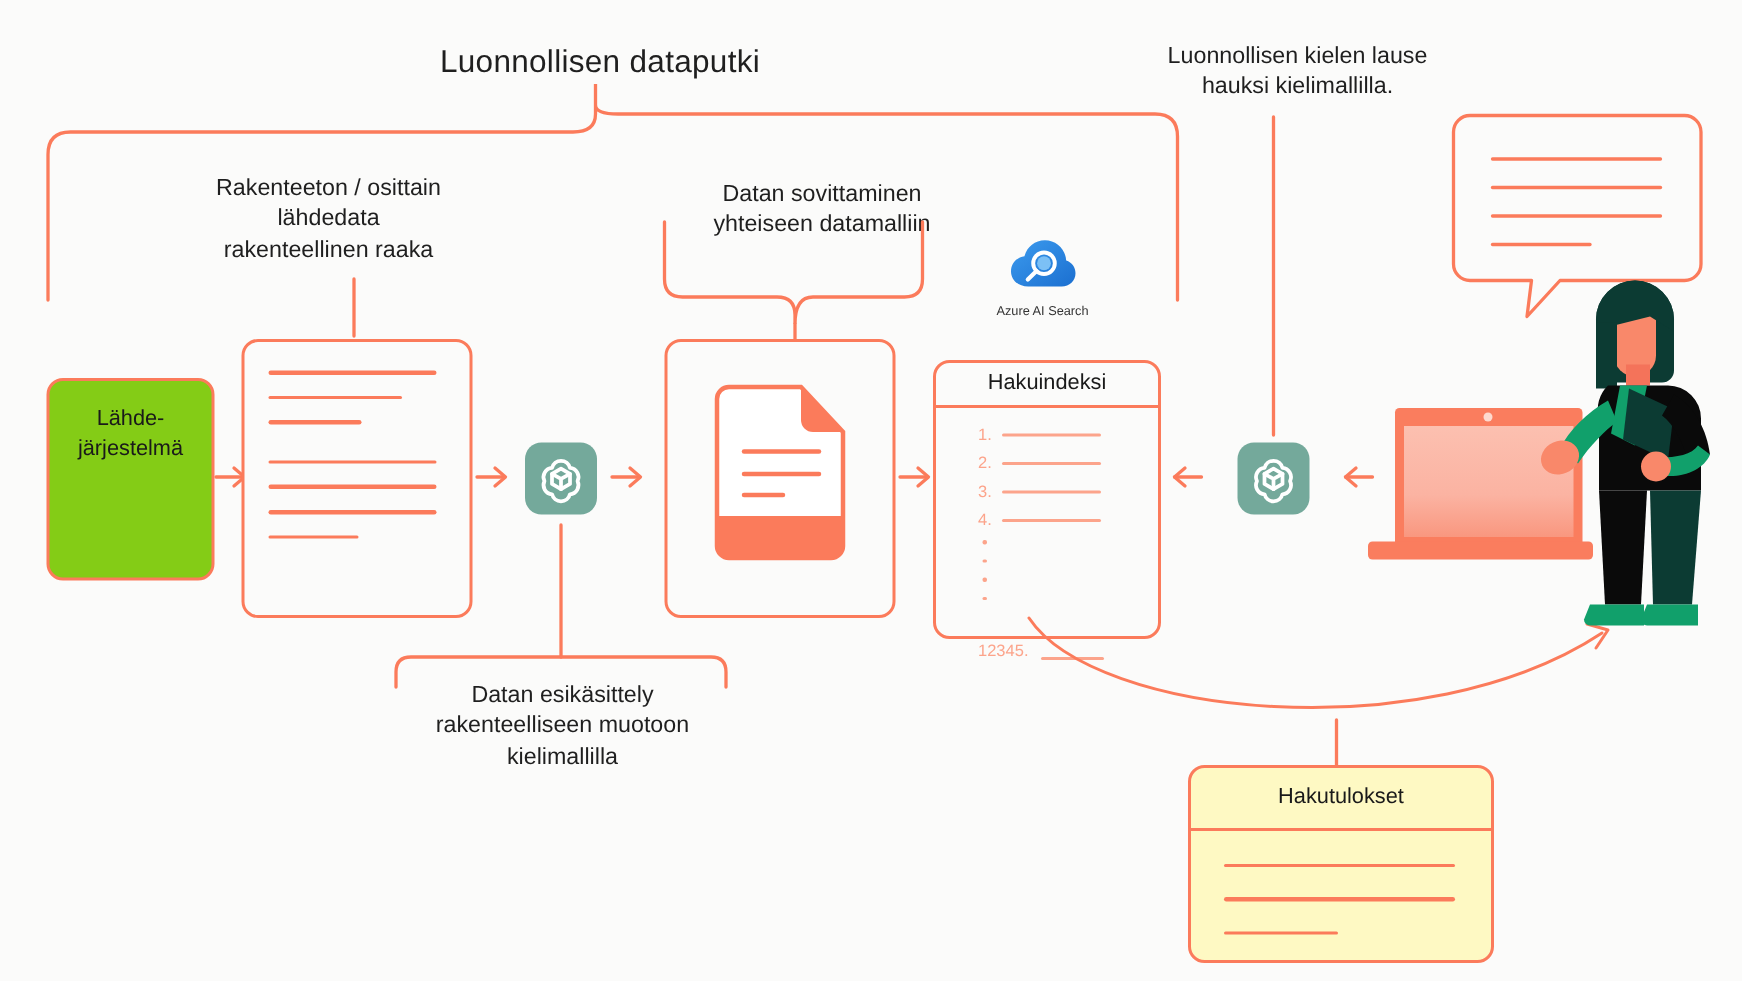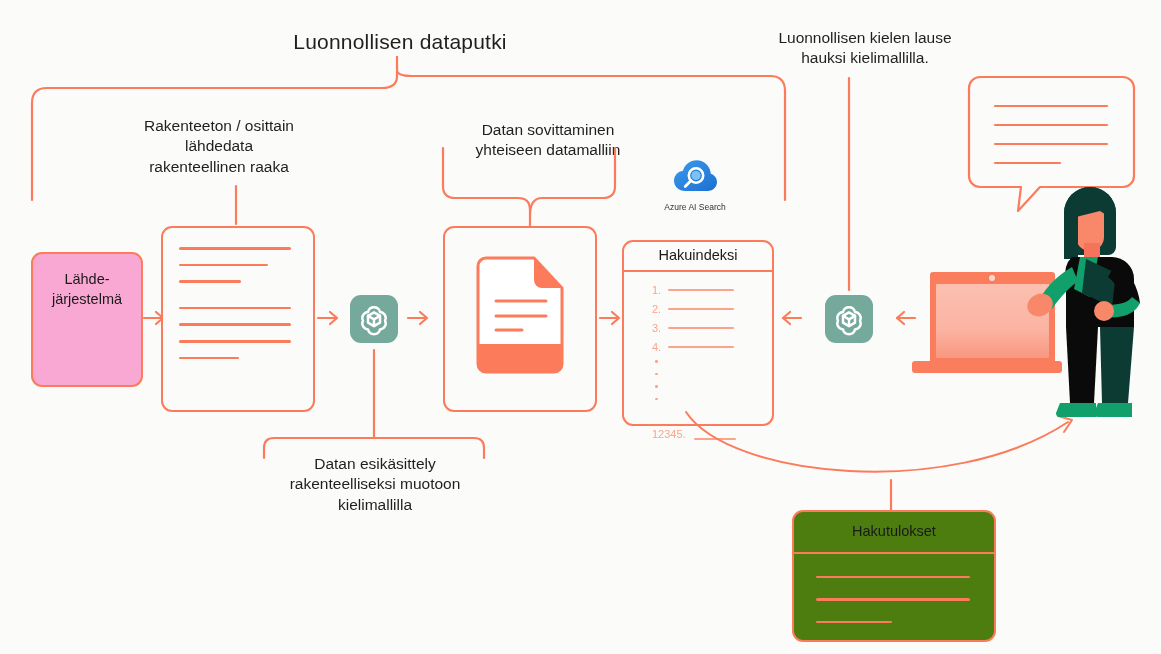--- a/index.html
+++ b/index.html
@@ -66,21 +66,21 @@
 
 <div class="lbl cap" style="left:740px;top:28px;width:250px;">
   <div>Luonnollisen kielen lause</div>
   <div>hauksi kielimallilla.</div>
 </div>
 <svg class="abs" style="left:840px;top:78px;width:20px;height:215px;">
   <path d="M9,0 L9,212" fill="none" stroke="#FB7B5B" stroke-width="2.2" stroke-linecap="round"></path>
 </svg>
 
 <div class="abs" style="left:31px;top:252px;width:108px;height:131px;
-            border:2.2px solid #FB7B5B;border-radius:11px;background:#f9a8d4;">
+            border:2.2px solid #FB7B5B;border-radius:11px;background:#84cc16;">
   <div class="boxtxt" style="padding:16px 10px 0;text-align:center;">
     <div>Lähde-</div>
     <div>järjestelmä</div>
   </div>
 </div>
 
 <svg class="abs" style="left:144px;top:306px;width:26px;height:26px;">
   <path d="M0,12 L18,12" stroke="#FB7B5B" stroke-width="2.2" fill="none" stroke-linecap="round"></path>
   <path d="M12,6 L19,12 L12,18" stroke="#FB7B5B" stroke-width="2.2" fill="none" stroke-linecap="round" stroke-linejoin="round"></path>
 </svg>
@@ -199,34 +199,34 @@
   <path d="M19,12 L1,12" stroke="#FB7B5B" stroke-width="2.2" fill="none" stroke-linecap="round"></path>
   <path d="M8,6 L1,12 L8,18" stroke="#FB7B5B" stroke-width="2.2" fill="none" stroke-linecap="round" stroke-linejoin="round"></path>
 </svg>
 
 <svg class="abs" style="left:262px;top:350px;width:226px;height:110px;">
   <path d="M112,0 L112,88" fill="none" stroke="#FB7B5B" stroke-width="2.2" stroke-linecap="round"></path>
   <path d="M2,108 L2,98 Q2,88 12,88 L212,88 Q222,88 222,98 L222,108" fill="none" stroke="#FB7B5B" stroke-width="2.2" stroke-linecap="round"></path>
 </svg>
 <div class="lbl cap" style="left:262px;top:454px;width:226px;">
   <div>Datan esikäsittely</div>
-  <div>rakenteelliseksi muotoon</div>
+  <div>rakenteelliseen muotoon</div>
   <div>kielimallilla</div>
 </div>
 
 <svg class="abs" style="left:620px;top:400px;width:480px;height:140px;">
   <path d="M66,12 C110,78 330,100 448,22" fill="none" stroke="#FB7B5B" stroke-width="2" stroke-linecap="round"></path>
   <path d="M438,16 L452,20 L444,32" fill="none" stroke="#FB7B5B" stroke-width="2" stroke-linecap="round" stroke-linejoin="round"></path>
 </svg>
 
 <svg class="abs" style="left:882px;top:480px;width:20px;height:34px;">
   <path d="M9,0 L9,30" fill="none" stroke="#FB7B5B" stroke-width="2.2" stroke-linecap="round"></path>
 </svg>
 <div class="abs" style="left:792px;top:510px;width:200px;height:128px;
-            border:2.2px solid #FB7B5B;border-radius:11px;background:#4d7c0f;">
+            border:2.2px solid #FB7B5B;border-radius:11px;background:#fef9c3;">
   <div style="height:40px;border-bottom:2.2px solid #FB7B5B;display:flex;
               align-items:center;justify-content:center;">
     <span class="boxtxt">Hakutulokset</span>
   </div>
   <div style="padding:22px 0 0 22px;">
     <div style="height:2.4px;background:#FB7B5B;border-radius:2px;width:154px;margin-bottom:20px;"></div>
     <div style="height:2.4px;background:#FB7B5B;border-radius:2px;width:154px;margin-bottom:20px;"></div>
     <div style="height:2.4px;background:#FB7B5B;border-radius:2px;width:76px;"></div>
   </div>
 </div>

